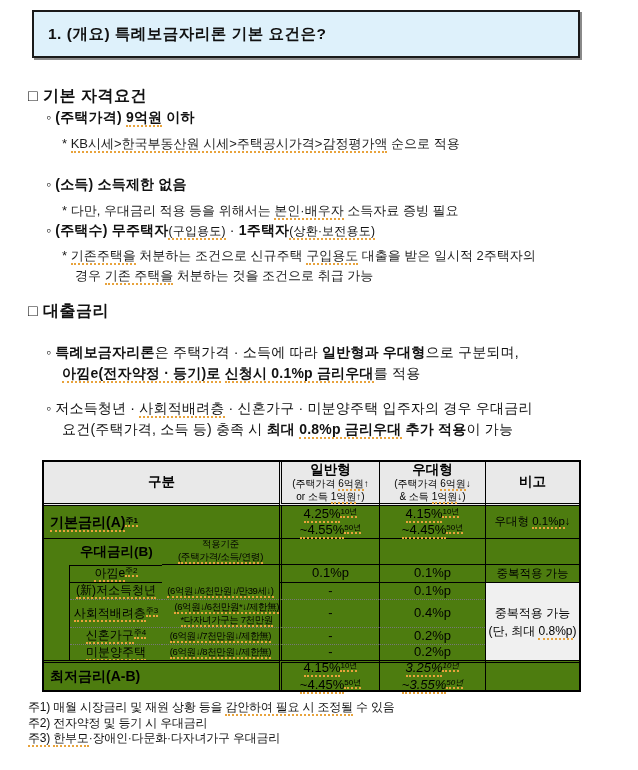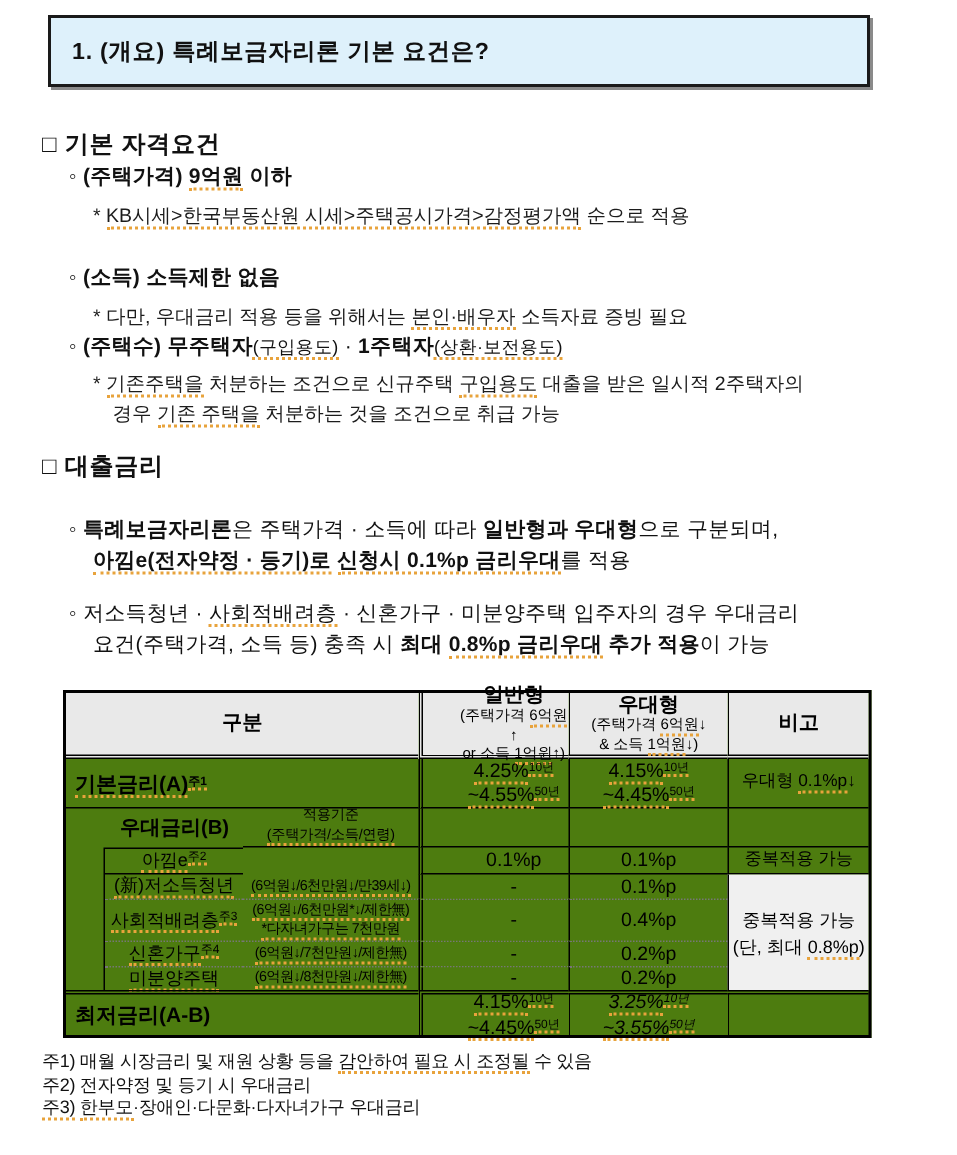--- a/index.html
+++ b/index.html
@@ -52,21 +52,21 @@
   .val{font-size:13px;}
   .name{font-size:12px;white-space:nowrap;}
   .crit{font-size:9.5px;letter-spacing:-0.4px;white-space:nowrap;line-height:1.3;}
   .crit-hd{font-size:9.5px;line-height:1.35;letter-spacing:-0.2px;white-space:nowrap;}
   .note{font-size:11.5px;line-height:1.5;}
   .merged{background:var(--merged);font-size:12px;}
   .sol-l{border-left:1px solid #000;}
   .sol-r{border-right:1px solid #000;}
   .sol-t{border-top:1px solid #000;}
   .sol-b{border-bottom:1px solid #000;}
-  .dbl-l{border-left:3px double #000;padding-left:24px;}
+  .dbl-l{border-left:3px double #000;}
   .bdbl-b{border-bottom:3px double #000;}
   .bdbl-t{border-top:3px double #000;}
   .dot-t{border-top:1px dotted var(--dot);}
 
   .fns{margin:8px 0 0 28px;}
   .fn{font-size:12px;line-height:1.3;letter-spacing:-0.2px;}
 </style>
 </head>
 <body>
 
@@ -148,21 +148,21 @@
     </div>
     <div class="cell val sol-l" style="grid-area: 5 / 5;">
       <span class="segwrap"><span>0.1%p</span></span>
     </div>
     <div class="cell note merged sol-l" style="grid-area: 5 / 6 / 9;">
       <span class="segwrap"><span>중복적용 가능</span><br><span>(단, 최대 </span><span class="u">0.8%p</span><span>)</span></span>
     </div>
     <div class="cell name dot-t" style="grid-area: 6 / 2;">
       <span class="segwrap"><span class="u">사회적배려층</span><span class="u sp">주3</span></span>
     </div>
-    <div class="cell crit dot-t" style="grid-area: 6 / 3;">
+    <div class="cell crit dot-t" style="grid-area: 6 / 3; justify-content: flex-end;">
       <span class="segwrap"><span class="u">(6억원↓/6천만원*↓/제한無)</span><br><span class="u">*다자녀가구는 7천만원</span></span>
     </div>
     <div class="cell val dbl-l dot-t" style="grid-area: 6 / 4;">
       <span class="segwrap"><span>-</span></span>
     </div>
     <div class="cell val sol-l dot-t" style="grid-area: 6 / 5;">
       <span class="segwrap"><span>0.4%p</span></span>
     </div>
     <div class="cell name dot-t" style="grid-area: 7 / 2;">
       <span class="segwrap"><span class="u">신혼가구</span><span class="u sp">주4</span></span>

